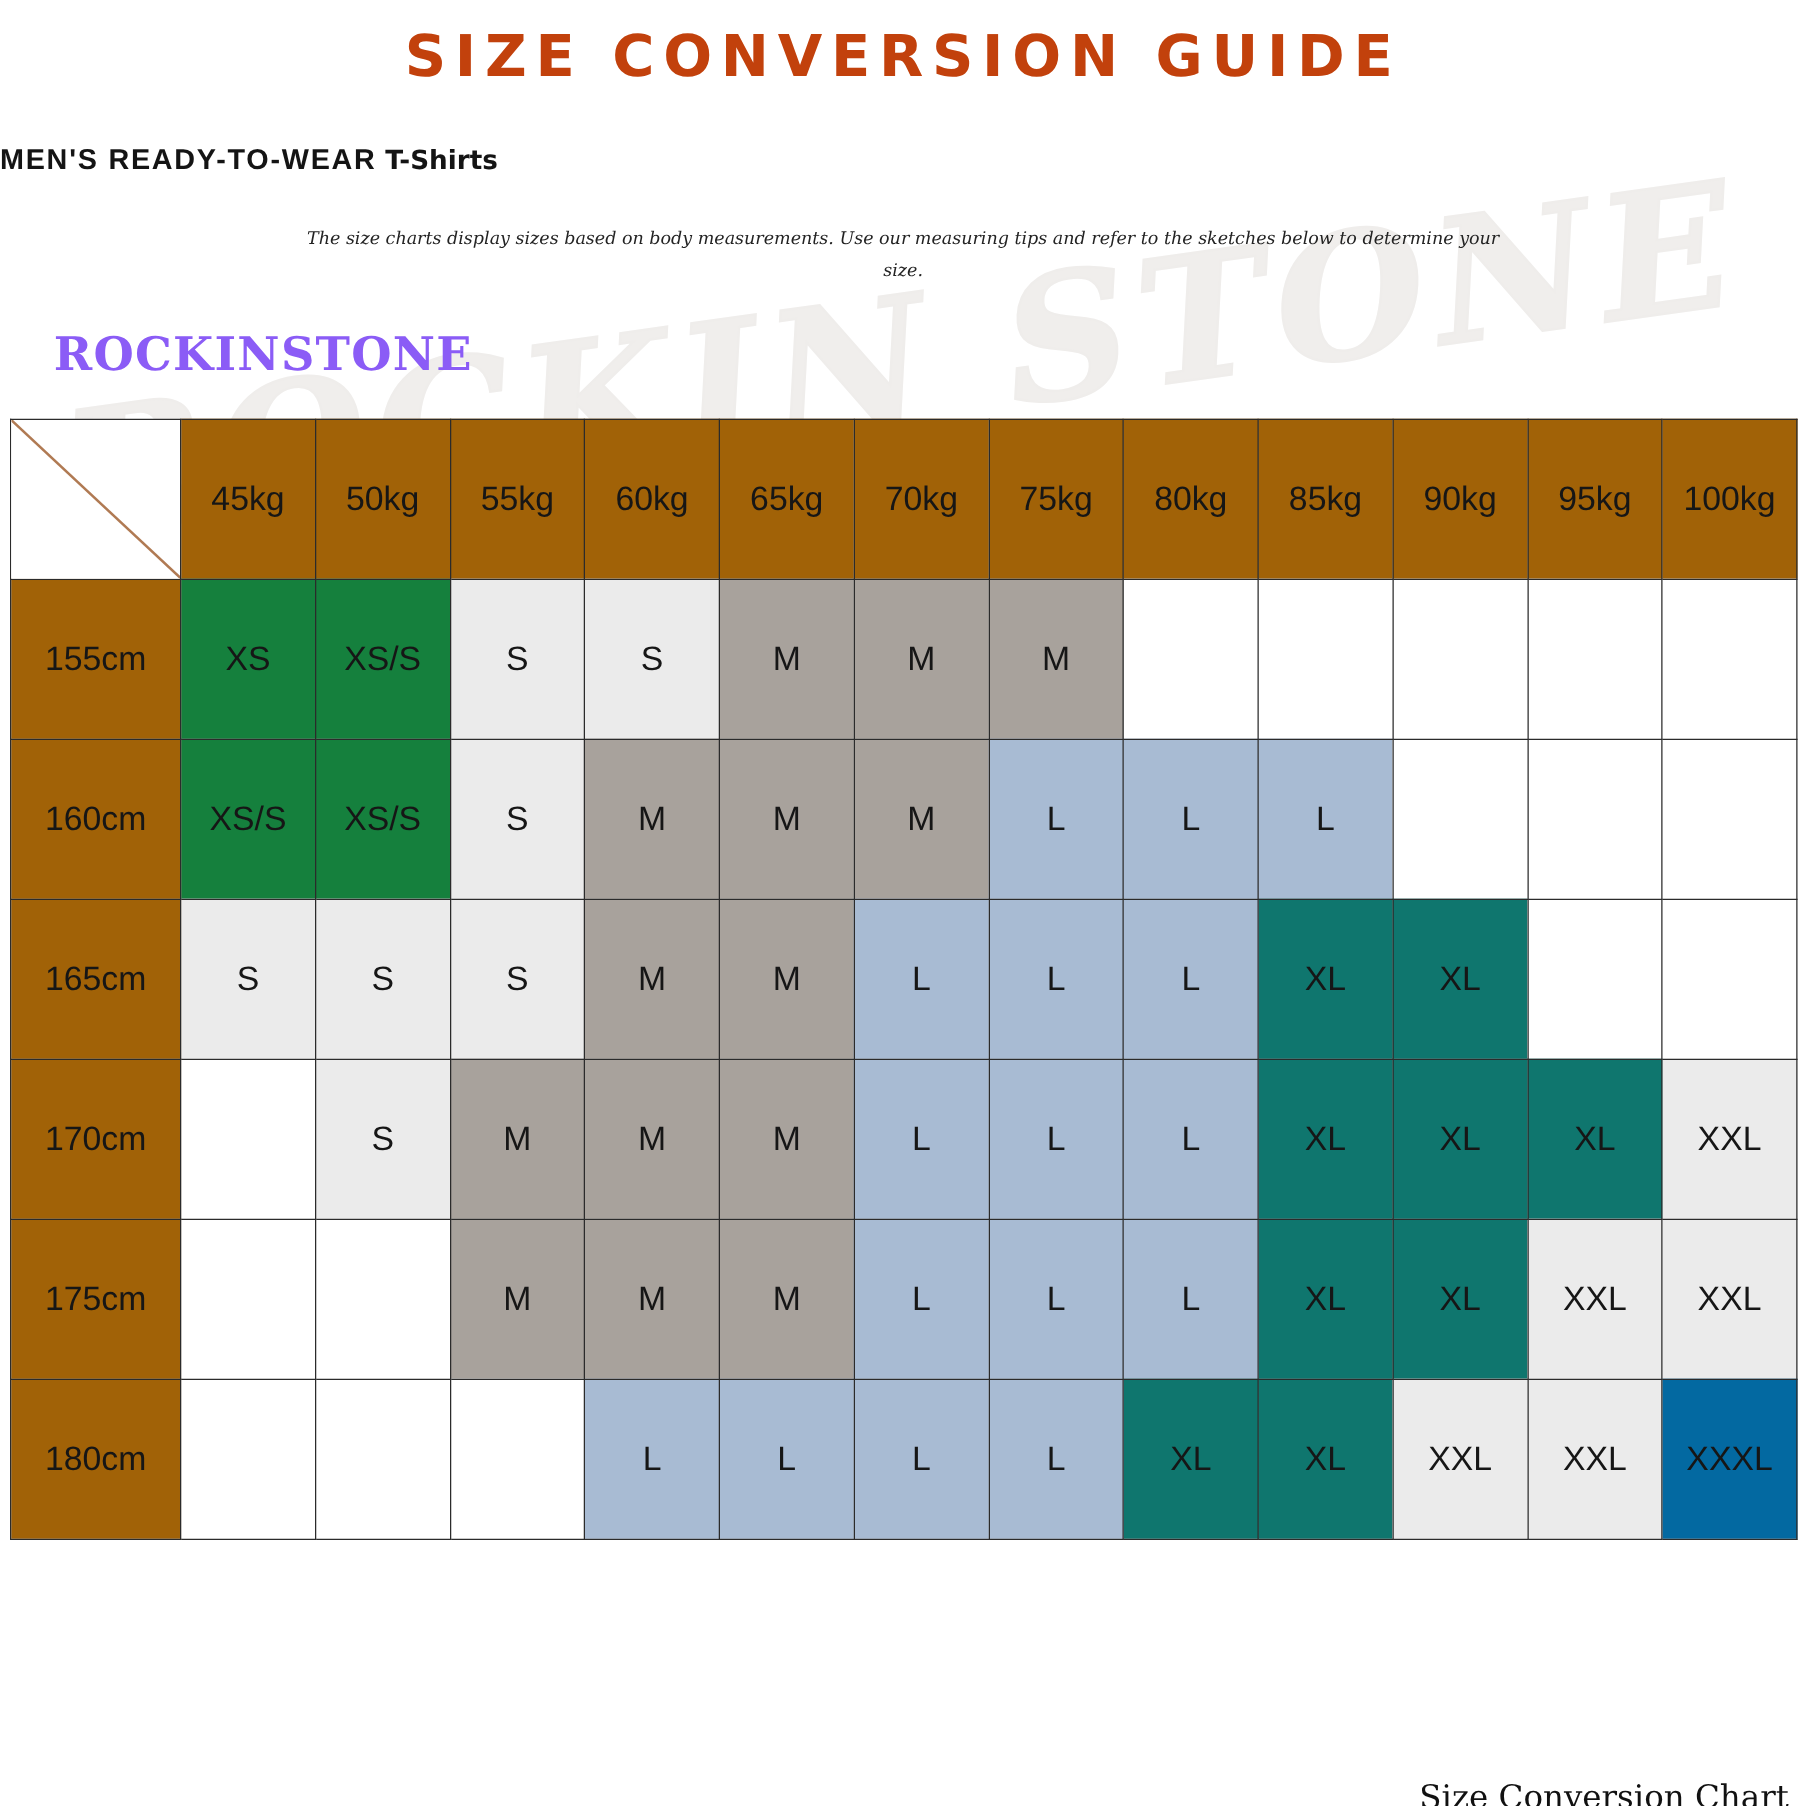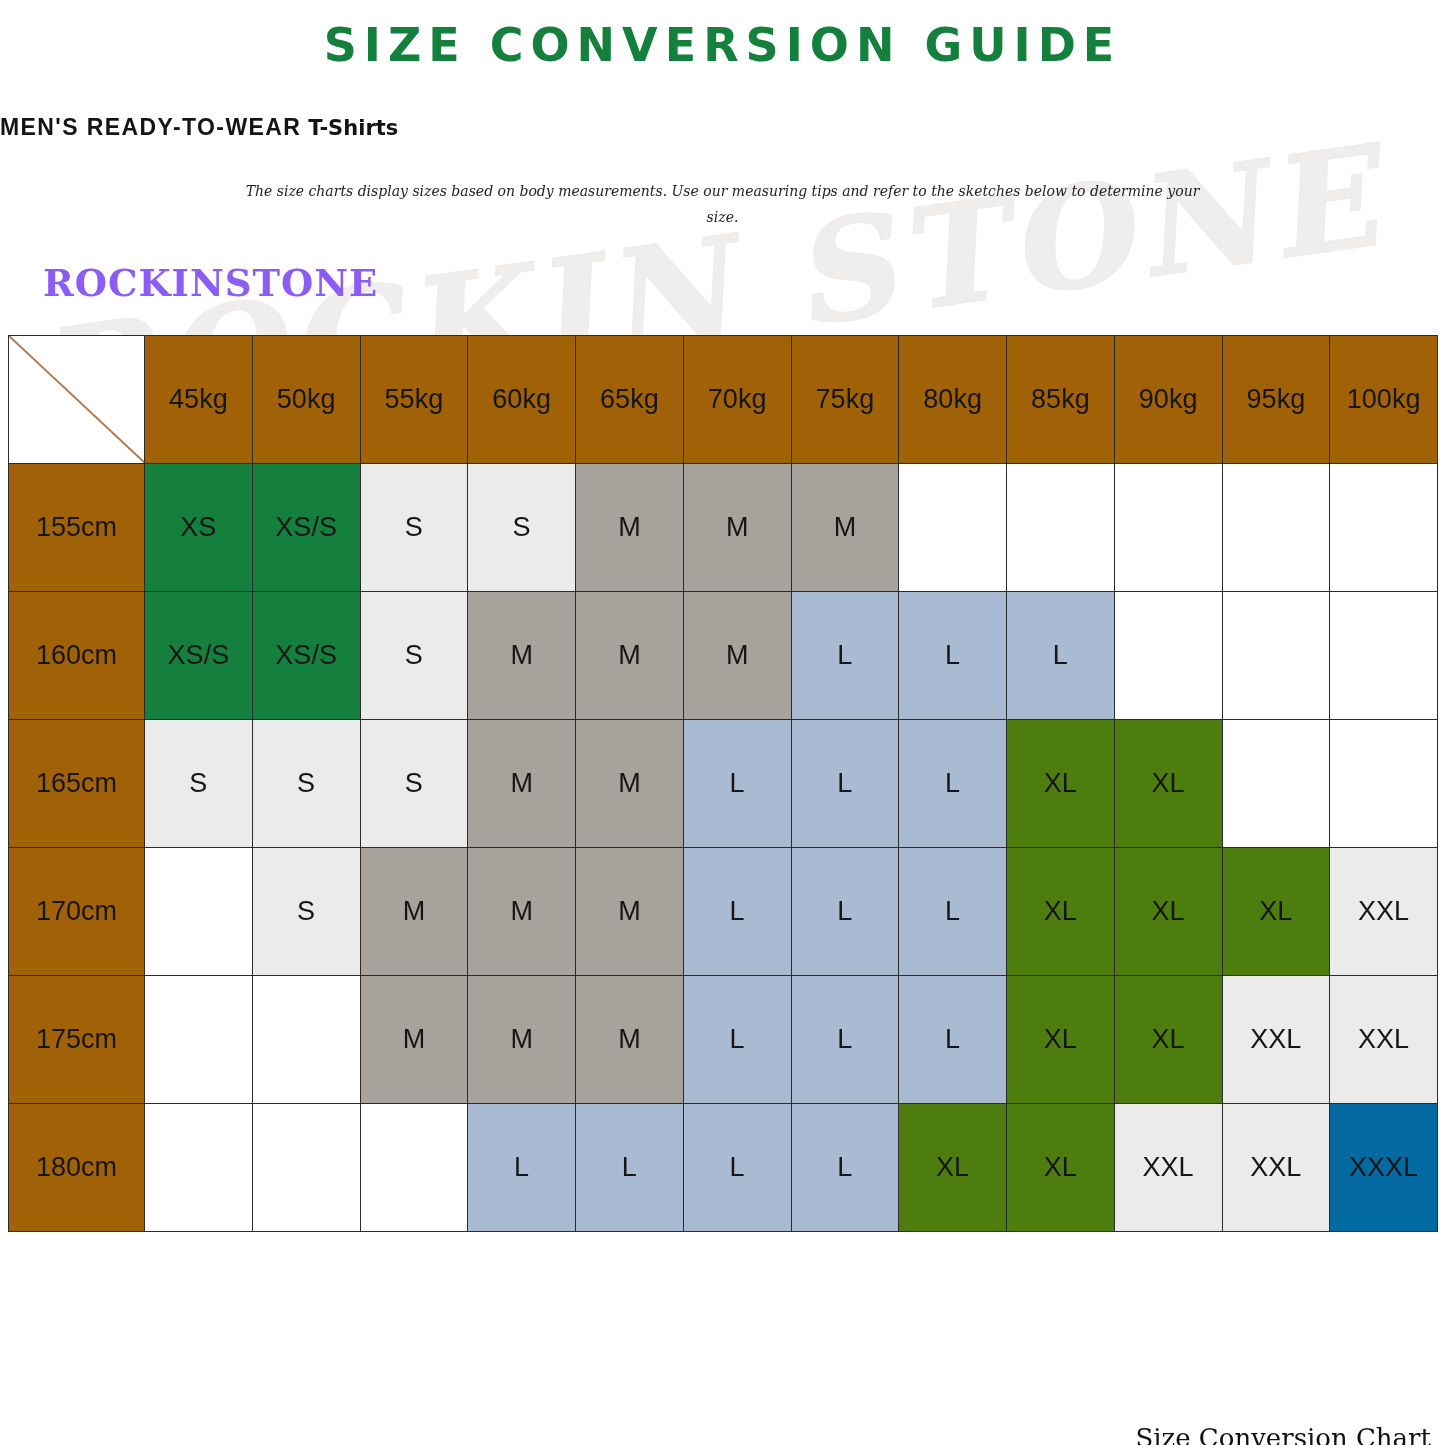--- a/index.html
+++ b/index.html
@@ -51,21 +51,21 @@
     z-index: 1;
   }
 
   .main-title {
     text-align: center;
     font-family: "DejaVu Sans", sans-serif;
     font-size: 46px;
     font-weight: 700;
     letter-spacing: 7px;
     margin: 18px 0 0 0;
-    color: #15803d;
+    color: #c2410c;
   }
 
   .subtitle {
     text-align: left;
     margin: 42px 0 0 0;
     font-size: 23px;
     font-weight: 700;
     color: #141414;
     letter-spacing: 0.5px;
   }
@@ -135,21 +135,21 @@
     background: #a16207;
   }
   td.h-row { height: 118px; }
 
   
   .c-none { background: #ffffff; }
   .c-xs   { background: #15803d; }
   .c-s    { background: #ebebeb; }
   .c-m    { background: #a8a29c; }
   .c-l    { background: #a8bbd3; }
-  .c-xl   { background: #4d7c0f; }
+  .c-xl   { background: #0f766e; }
   .c-xxl  { background: #ebebeb; }
   .c-xxxl { background: #0369a1; }
 
   .footnote {
     position: absolute;
     right: 14px;
     bottom: 10px;
     font-family: "DejaVu Serif", serif;
     font-size: 26px;
     color: #111111;

